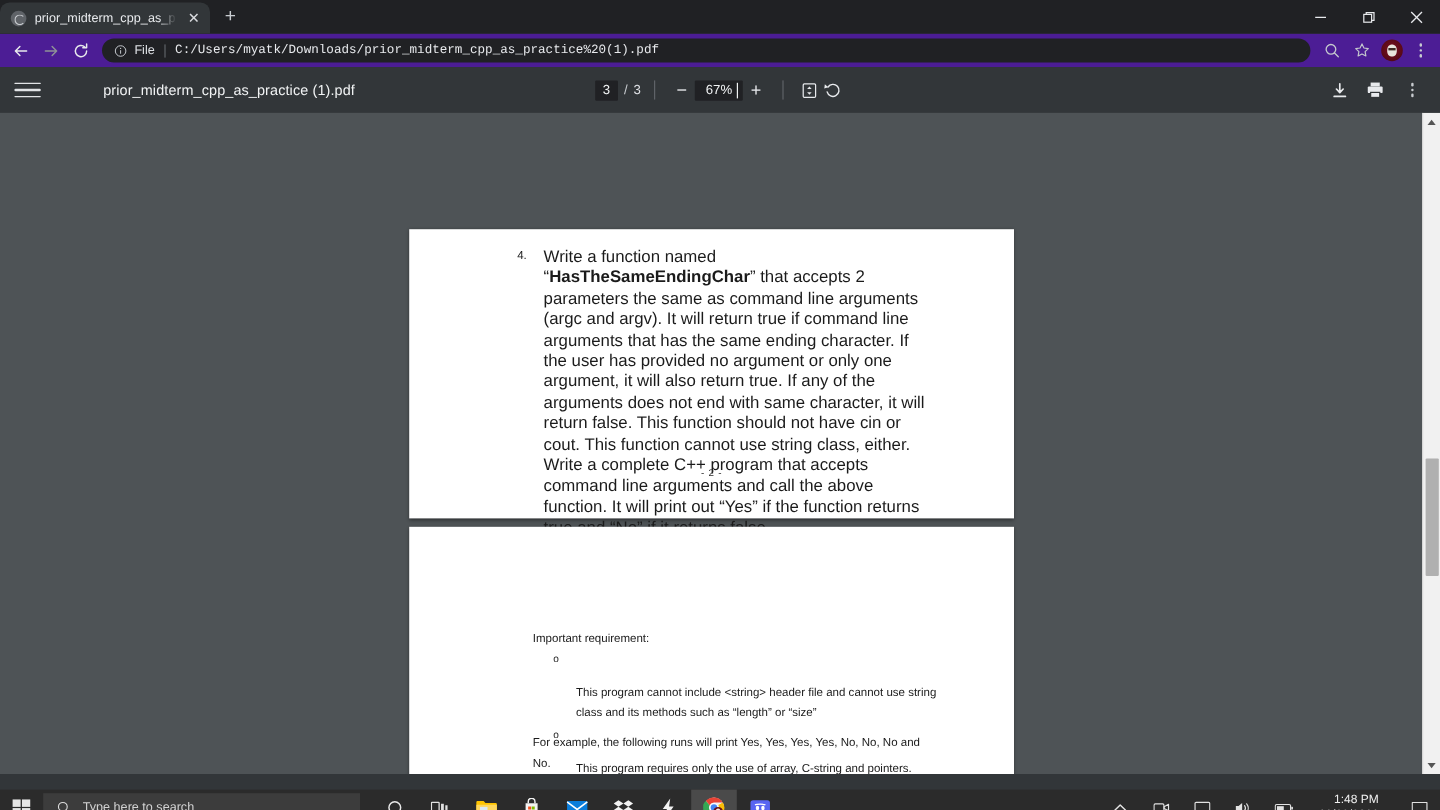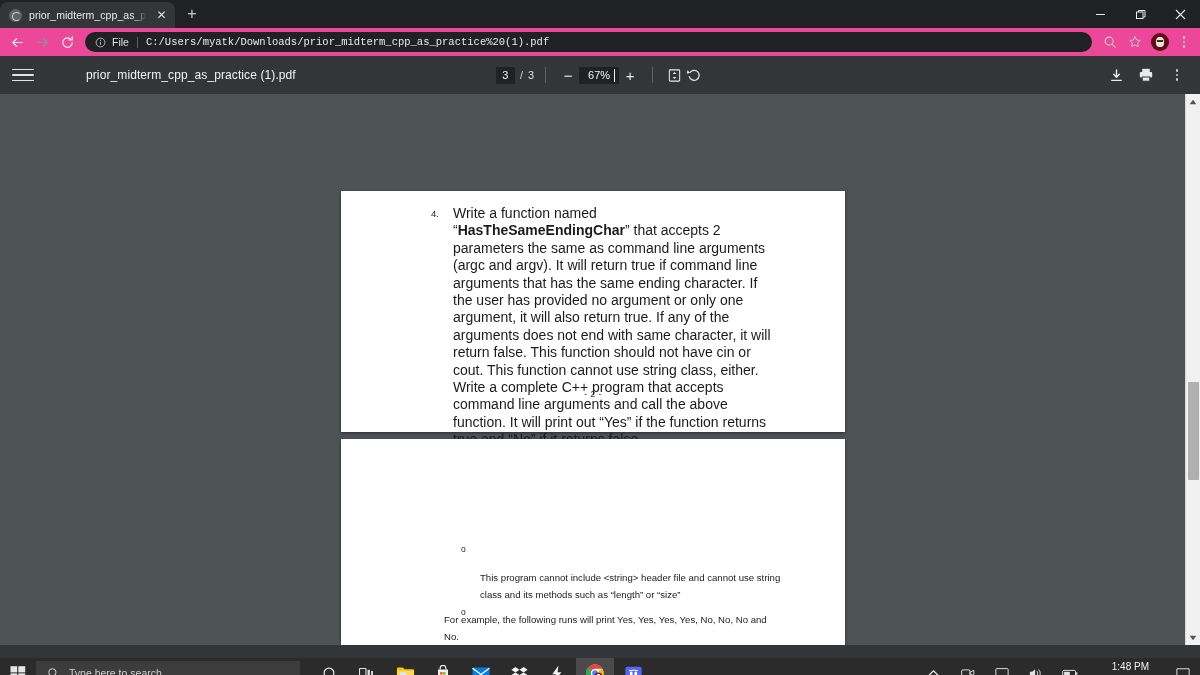--- a/index.html
+++ b/index.html
@@ -45,21 +45,21 @@
     width:26px; height:26px; color:#c8ccd0; font-size:16px; font-weight:300;
     display:flex; align-items:center; justify-content:center;
     margin-left:4px; margin-bottom:1px;
   }
   .wincontrols { position:absolute; right:0; top:0; display:flex; height:28px; }
   .wc { width:40px; height:28px; display:flex; align-items:center; justify-content:center; }
   .wc svg { display:block; }
 
   
   .toolbar {
-    height:28px; background:#ec4899; display:flex; align-items:center;
+    height:28px; background:#4c1d95; display:flex; align-items:center;
     padding:0 5px; gap:1px;
   }
   .navbtn {
     width:24px; height:24px; display:flex; align-items:center; justify-content:center;
     color:#9aa0a6; border-radius:50%; flex:none;
   }
   .navbtn.on { color:#e8eaed; }
   .omnibox {
     flex:1; height:20px; background:#202124; border-radius:11px;
     display:flex; align-items:center; padding:0 10px; margin:0 5px;
@@ -343,28 +343,30 @@
 
     <div class="page" id="page-2">
       <div class="q-item doc">
         <span class="q-num">4.</span>
         <span class="q-body"><span>Write a function named “</span><b>HasTheSameEndingChar</b><span>” that accepts 2 parameters the same as command line arguments (argc and argv). It will return true if command line arguments that has the same ending character. If the user has provided no argument or only one argument, it will also return true. If any of the arguments does not end with same character, it will return false. This function should not have cin or cout. This function cannot use string class, either. Write a complete C++ program that accepts command line arguments and call the above function. It will print out “Yes” if the function returns true and “No” if it returns false.</span></span>
       </div>
       <div class="pagenum doc">- 2 -</div>
     </div>
 
     <div class="page" id="page-3">
+      <div class="p3-block p3-title doc">Important requirement:</div>
 
       <div class="p3-block bullets doc">
         <div class="bullet">
           <span class="mk">o</span>
           <span class="bt">This program cannot include &lt;string&gt; header file and cannot use string class and its methods such as “length” or “size”</span>
         </div>
         <div class="bullet">
           <span class="mk">o</span>
+          <span class="bt">This program requires only the use of array, C-string and pointers.</span>
         </div>
       </div>
 
       <div class="p3-block p3-ex doc">For example, the following runs will print Yes, Yes, Yes, Yes, No, No, No and No.</div>
 
     </div>
 
     <div class="vscroll">
       <div class="sb-arrow">
         <svg width="8" height="6" viewBox="0 0 8 6">

